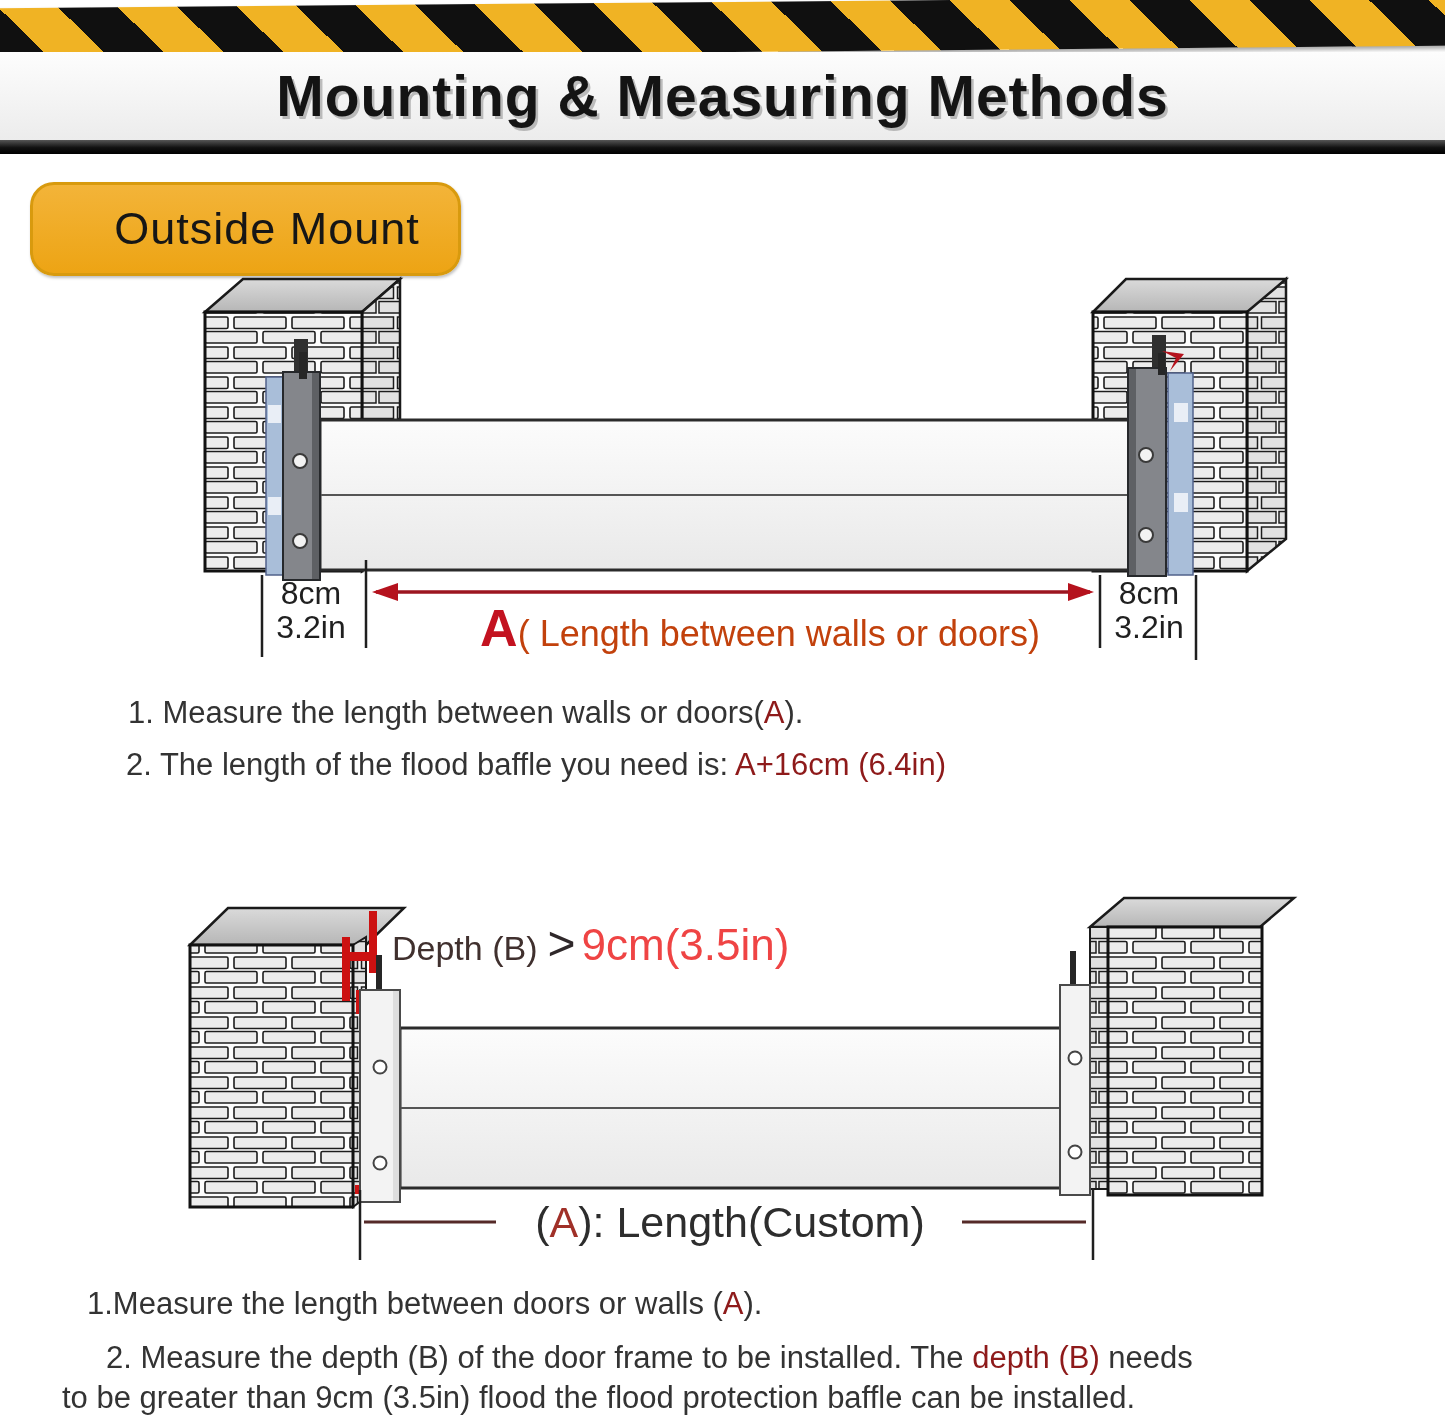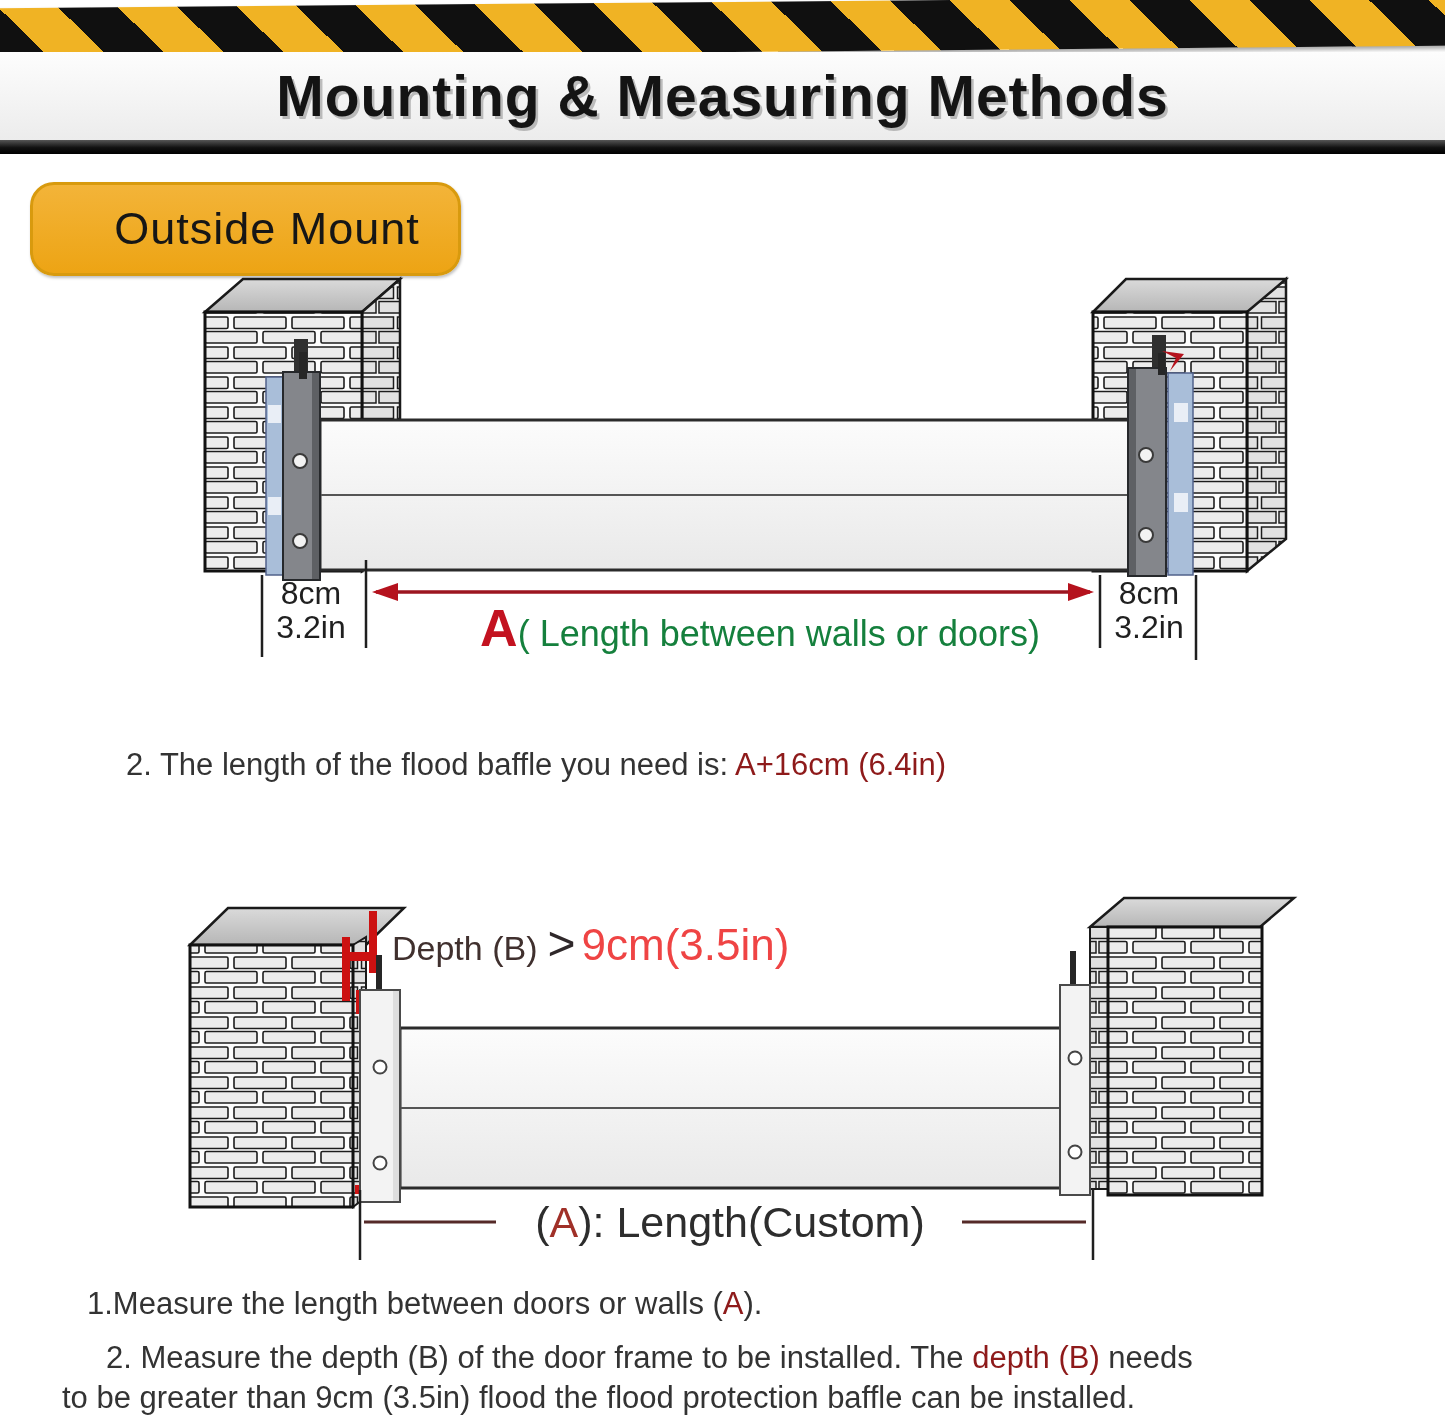--- a/index.html
+++ b/index.html
@@ -45,21 +45,21 @@
   .diag{position:absolute;left:0;width:1445px;}
   #svg-outside{top:255px;height:420px;}
   #svg-inside{top:895px;height:400px;}
   
   .meas{position:absolute;text-align:center;color:#1f1f1f;line-height:1.05;}
   .meas .big{font-size:32px;display:block;}
   #out-gap-left{left:252px;top:577px;width:118px;}
   #out-gap-right{left:1094px;top:577px;width:110px;}
   #out-span-label{left:400px;top:601px;width:720px;text-align:center;}
   #out-span-label .red-a{font-size:52px;font-weight:700;color:#c31220;}
-  #out-span-label .rest{font-size:36px;color:#15803d;text-align:right;}
+  #out-span-label .rest{font-size:36px;color:#c2410c;text-align:right;}
   .steps{position:absolute;font-size:31px;color:#333333;white-space:nowrap;}
   .red-txt{color:#8e1a1a;}
   #out-step1{left:128px;top:695px;}
   #out-step2{left:126px;top:747px;}
   #depth-label{left:392px;top:916px;position:absolute;white-space:nowrap;}
   #depth-label .d-black{font-size:34px;color:#40302e;}
   #depth-label .d-gt{font-size:48px;color:#2f282a;margin:0 6px 0 10px;}
   #depth-label .d-red{font-size:44px;color:#ef4444;}
   #in-length-label{left:460px;top:1198px;width:540px;position:absolute;text-align:center;white-space:nowrap;}
   #in-length-label span{font-size:43px;color:#2d2d2d;}
@@ -169,20 +169,23 @@
     <span class="big">3.2in</span>
   </div>
   <div class="meas" id="out-gap-right">
     <span class="big">8cm</span>
     <span class="big">3.2in</span>
   </div>
   <div class="meas" id="out-span-label">
     <span class="red-a">A</span><span class="rest">( Length between walls or doors)</span>
   </div>
 
+  <div class="steps" id="out-step1">
+    <span>1. Measure the length between walls or doors(</span><span class="red-txt">A</span><span>).</span>
+  </div>
   <div class="steps" id="out-step2">
     <span>2. The length of the flood baffle you need is: </span><span class="red-txt">A+16cm (6.4in)</span>
   </div>
 
 
   <svg id="svg-inside" class="diag" viewBox="0 0 1445 400">
 
     <g>
       <polygon points="190,50 228,13 404,13 366,50" fill="url(#topGrad2)" stroke="#1a1a1a" stroke-width="2.5"></polygon>
       <polygon points="353,50 366,42 366,302 353,312" fill="url(#brickSide2)" stroke="#1a1a1a" stroke-width="2"></polygon>

